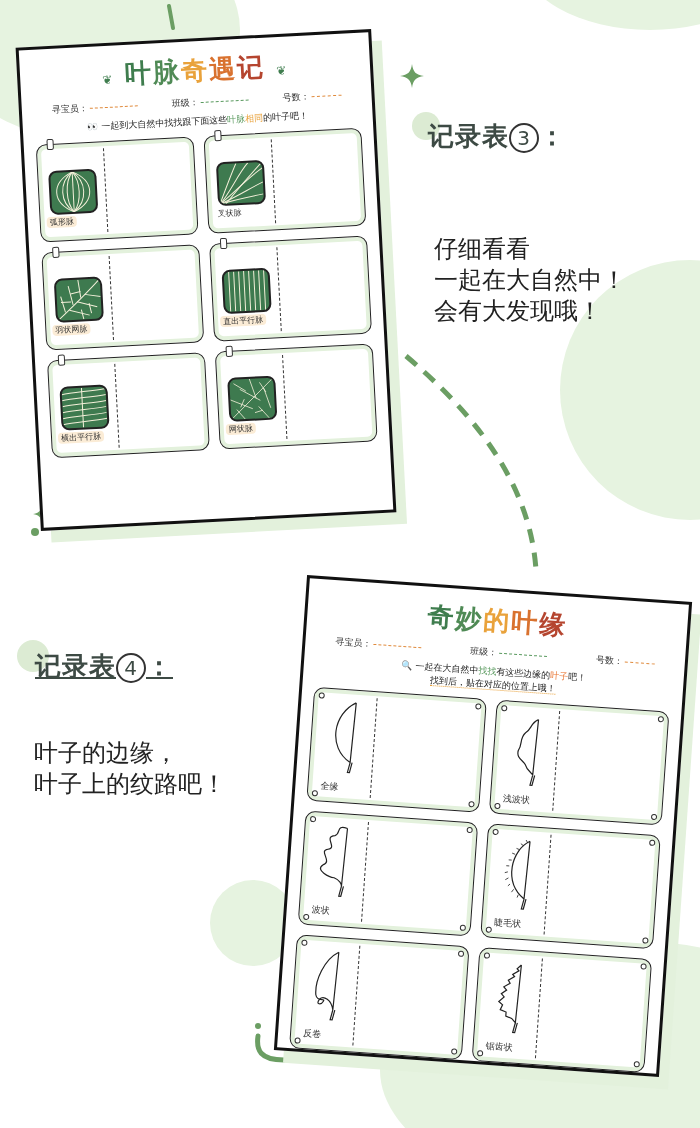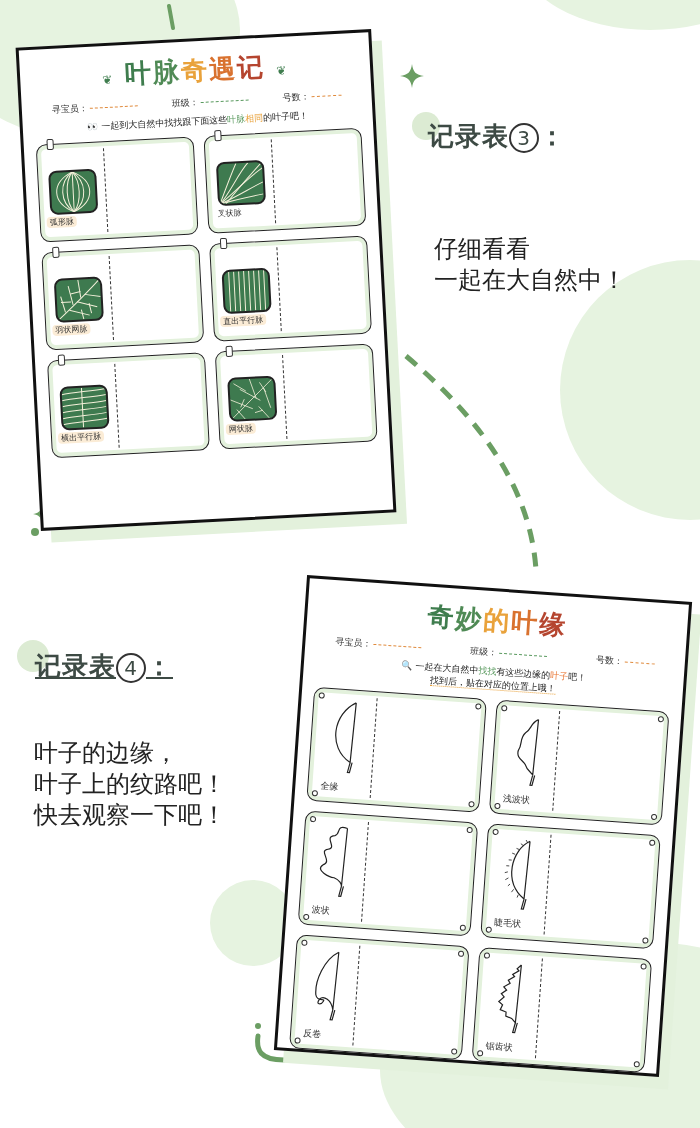--- a/index.html
+++ b/index.html
@@ -58,29 +58,29 @@
 <svg class="deco" style="left:390px;top:340px;" width="180" height="240" viewBox="0 0 180 240">
     <path d="M16 16 C80 70 140 140 146 230" stroke="#6b9e63" stroke-width="5" stroke-dasharray="14 10" fill="none"></path>
   </svg>
 
 <div class="heading" style="left:428px;top:118px;">
   <span>记录表</span><span class="circle-num">3</span><span>：</span><br>
 </div>
 <div class="body-text" style="left:434px;top:234px;">
   <div>仔细看看</div>
   <div>一起在大自然中！</div>
+  <div>会有大发现哦！</div>
 </div>
 
 <div class="heading" style="left:35px;top:648px;text-decoration:underline;">
   <span>记录表</span><span class="circle-num">4</span><span>：</span><br>
 </div>
 <div class="body-text" style="left:34px;top:738px;">
   <div>叶子的边缘，</div>
   <div>叶子上的纹路吧！</div>
-  <div>快去观察一下吧！</div>
 </div>
 
 <div class="sheet sheet1">
   <div class="title">
     <span style="font-size:12px;color:#3f7d4e;">❦</span>
     <span style="color:#3f7d4e">叶</span><span style="color:#4f8a55">脉</span><span style="color:#e9a23b">奇</span><span style="color:#d9722f">遇</span><span style="color:#b5452f">记</span>
     <span style="font-size:12px;color:#3f7d4e;">❦</span>
   </div>
   <div class="info">
     <span><span>寻宝员：</span><span class="dash"></span></span>

